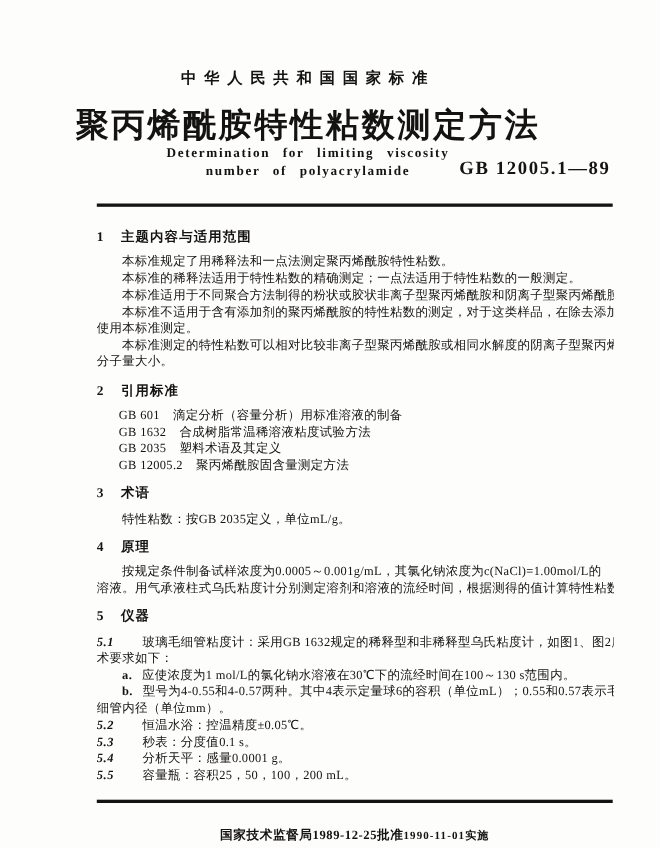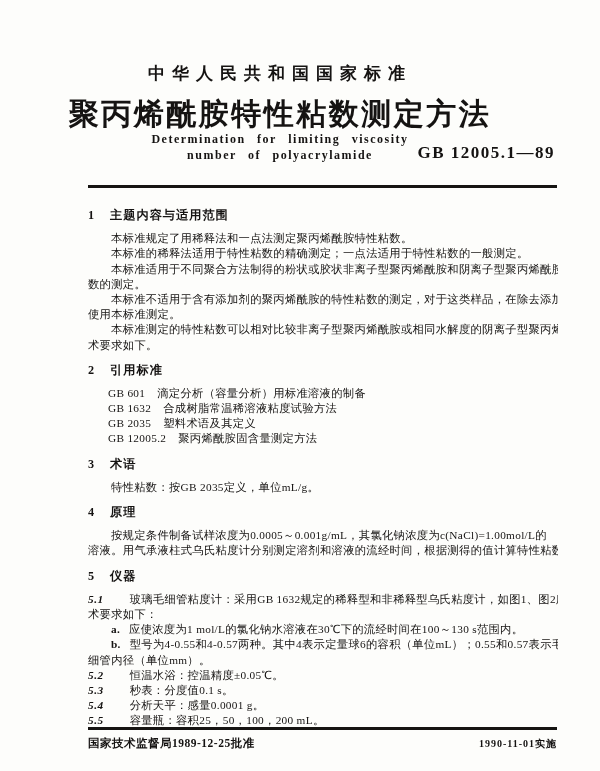--- a/index.html
+++ b/index.html
@@ -14,21 +14,21 @@
     background: #fdfdfb;
     color: #151312;
     font-family: "Liberation Serif", serif;
     overflow: hidden;
     box-shadow: 0 0 6px rgba(0,0,0,.25);
   }
   .kicker {
     position: absolute;
     top: 62px; left: 0; width: 560px;
     text-align: center;
-    font-size: 17px;
+    font-size: 14px;
     font-weight: 700;
     letter-spacing: 7px;
     white-space: nowrap;
   }
   .main-title {
     position: absolute;
     top: 94px; left: 0; width: 560px;
     text-align: center;
     font-size: 30px;
     font-weight: 700;
@@ -88,23 +88,23 @@
   .line.clause .num { font-weight: 700; margin-right: 26px; letter-spacing: .5px; font-style: italic; }
   .line.sub { padding-left: 23px; }
   .line.sub .num { font-weight: 700; margin-right: 9px; }
   .rule-bottom {
     position: absolute;
     top: 727px; left: 88px; width: 469px; height: 3px;
     background: #161412;
   }
   .footer {
     position: absolute;
-    top: 736px; left: 88px; width: 469px;
+    top: 752px; left: 88px; width: 469px;
     display: flex;
-    justify-content: space-between;
+    justify-content: center;
     align-items: baseline;
   }
   .footer .approval {
     font-size: 11.5px;
     font-weight: 700;
     letter-spacing: .5px;
     white-space: nowrap;
   }
   .footer .implementation {
     font-size: 10px;
@@ -130,25 +130,24 @@
   </div>
 
   <div class="rule-top"></div>
 
   <div class="doc-body">
 
   <div class="line heading"><span class="num">1</span><span>主题内容与适用范围</span></div>
       <div class="line indent"><span>本标准规定了用稀释法和一点法测定聚丙烯酰胺特性粘数。</span></div>
       <div class="line indent"><span>本标准的稀释法适用于特性粘数的精确测定；一点法适用于特性粘数的一般测定。</span></div>
       <div class="line indent"><span>本标准适用于不同聚合方法制得的粉状或胶状非离子型聚丙烯酰胺和阴离子型聚丙烯酰胺特性粘</span></div>
-      <div class="line flush"><span>数的测定。</span></div>
       <div class="line indent"><span>本标准不适用于含有添加剂的聚丙烯酰胺的特性粘数的测定，对于这类样品，在除去添加剂后可</span></div>
       <div class="line flush"><span>使用本标准测定。</span></div>
       <div class="line indent"><span>本标准测定的特性粘数可以相对比较非离子型聚丙烯酰胺或相同水解度的阴离子型聚丙烯酰胺的</span></div>
-      <div class="line flush"><span>术要求如下。</span></div>
+      <div class="line flush"><span>分子量大小。</span></div>
       <div class="line heading"><span class="num">2</span><span>引用标准</span></div>
       <div class="line list"><span class="num">GB 601</span><span>滴定分析（容量分析）用标准溶液的制备</span></div>
       <div class="line list"><span class="num">GB 1632</span><span>合成树脂常温稀溶液粘度试验方法</span></div>
       <div class="line list"><span class="num">GB 2035</span><span>塑料术语及其定义</span></div>
       <div class="line list"><span class="num">GB 12005.2</span><span>聚丙烯酰胺固含量测定方法</span></div>
       <div class="line heading"><span class="num">3</span><span>术语</span></div>
       <div class="line indent"><span>特性粘数：按GB 2035定义，单位mL/g。</span></div>
       <div class="line heading"><span class="num">4</span><span>原理</span></div>
       <div class="line indent"><span>按规定条件制备试样浓度为0.0005～0.001g/mL，其氯化钠浓度为c(NaCl)=1.00mol/L的</span></div>
       <div class="line flush"><span>溶液。用气承液柱式乌氏粘度计分别测定溶剂和溶液的流经时间，根据测得的值计算特性粘数。</span></div>

